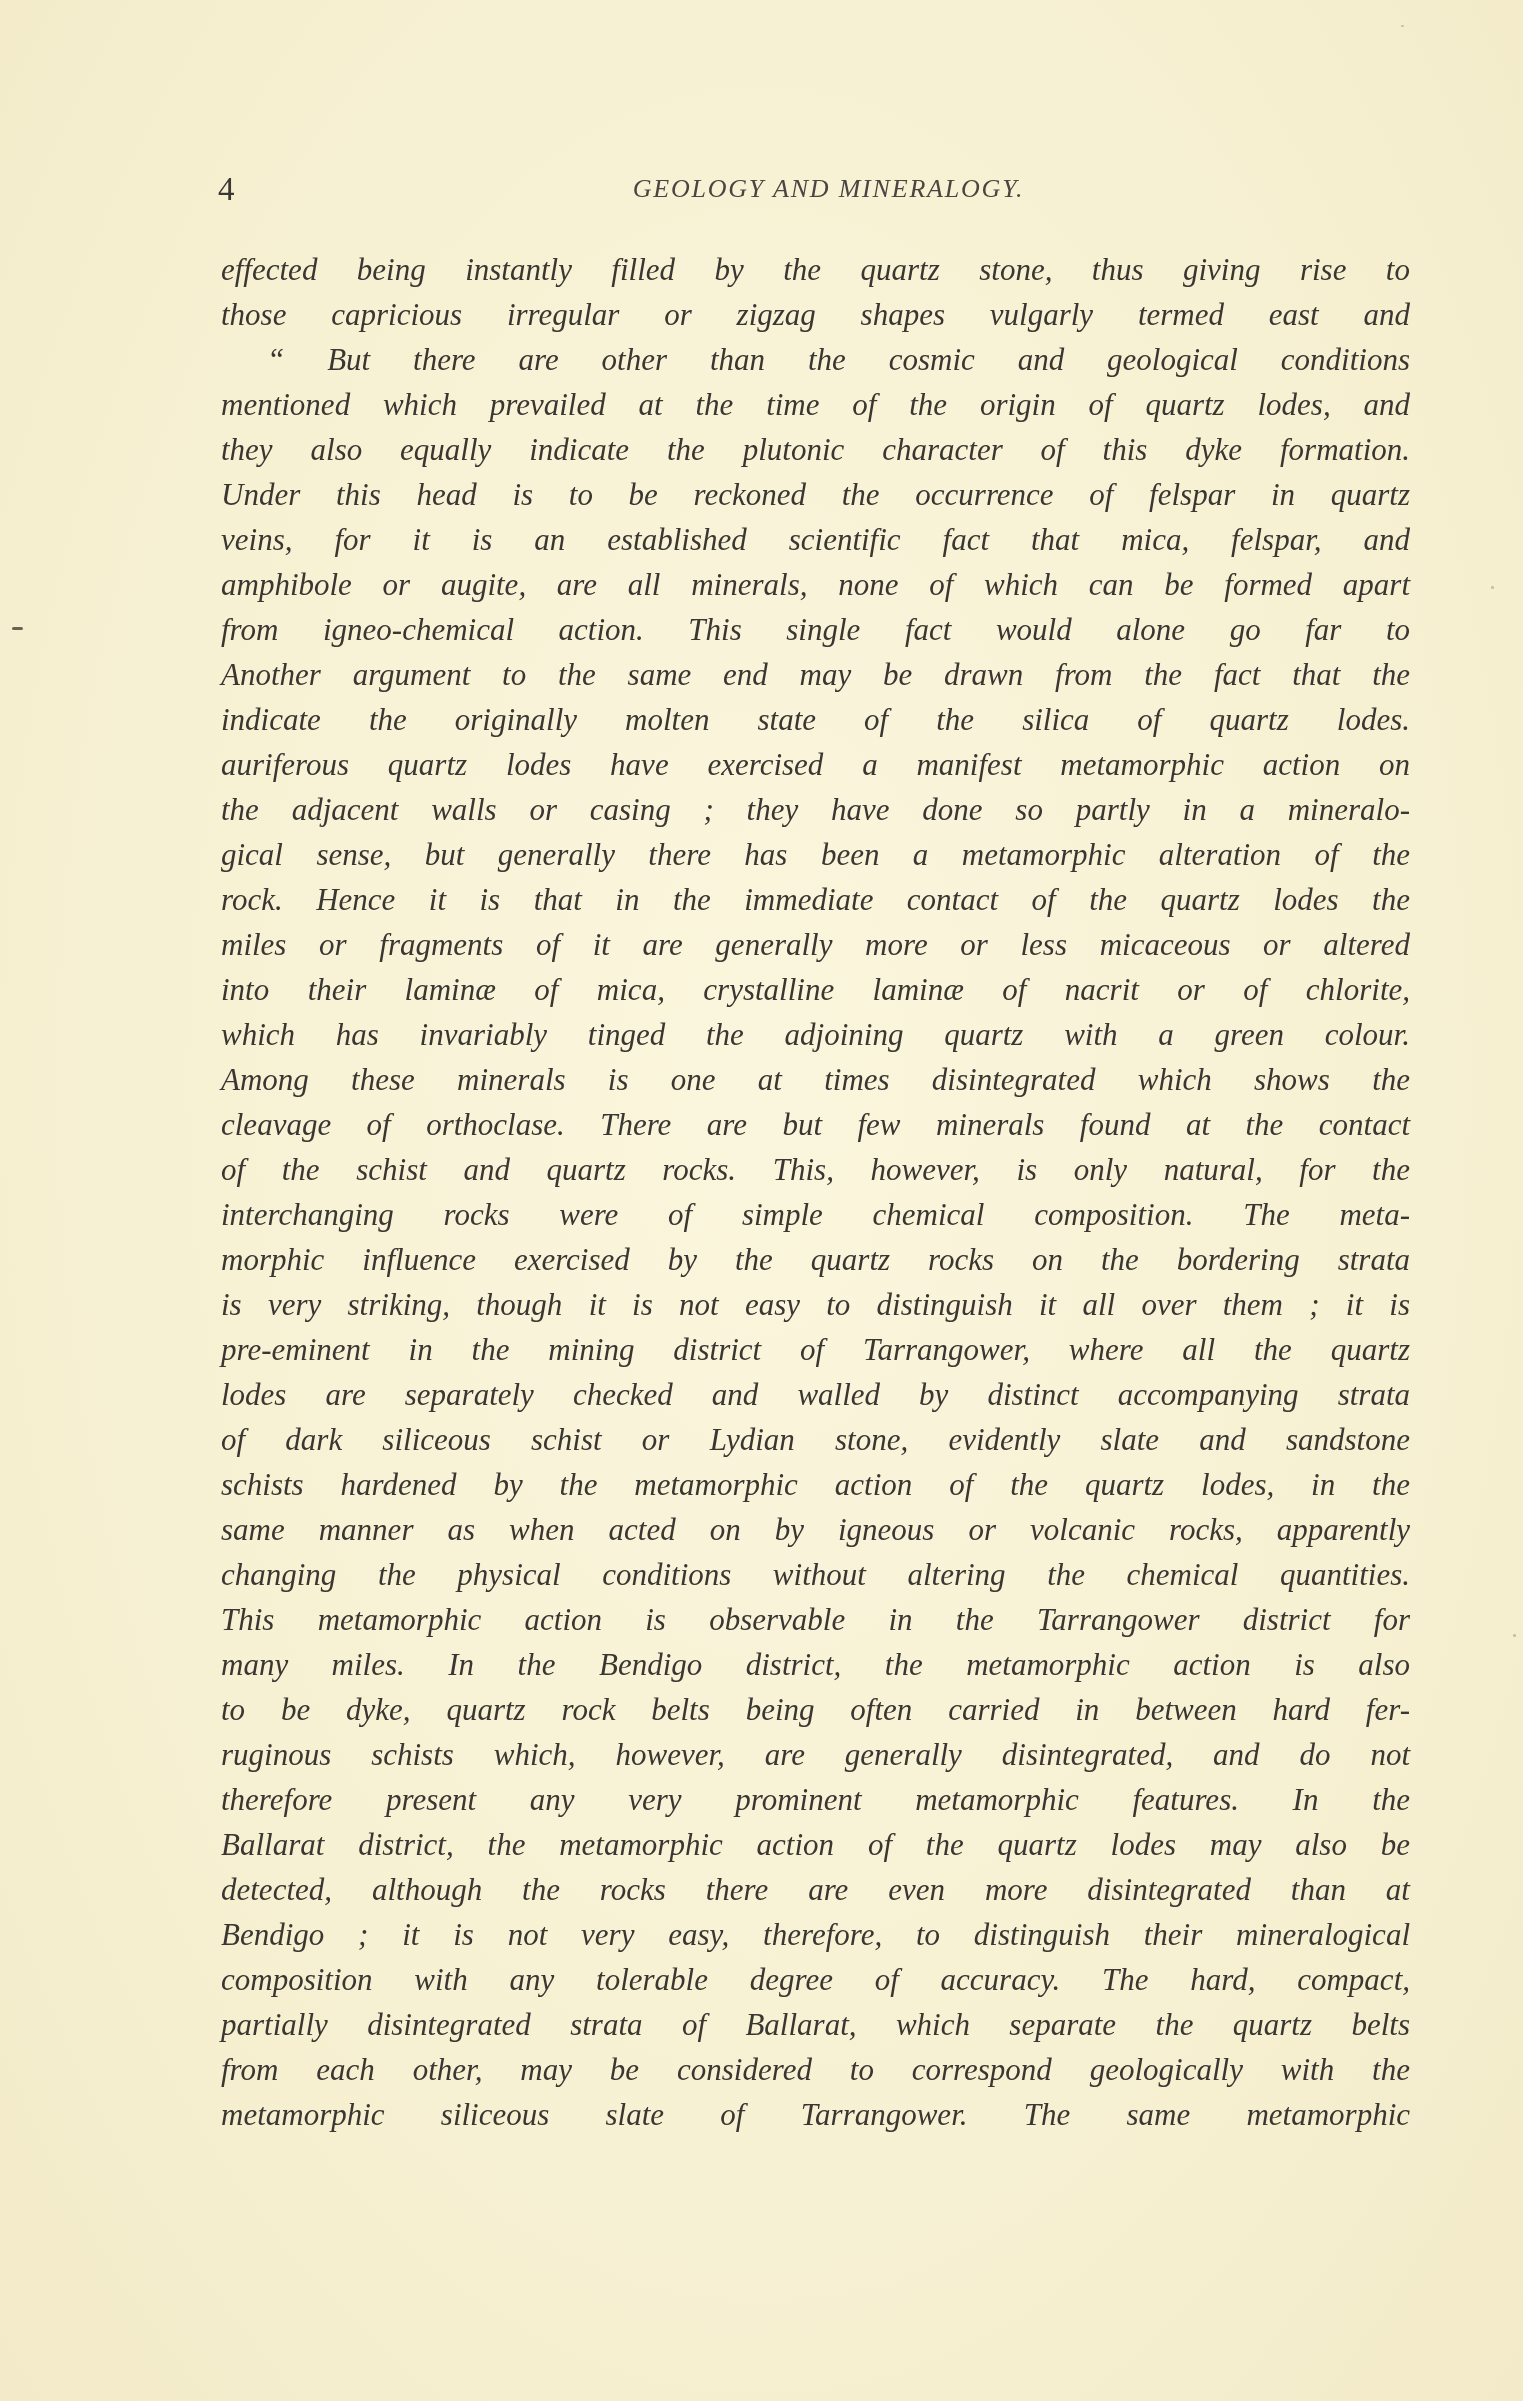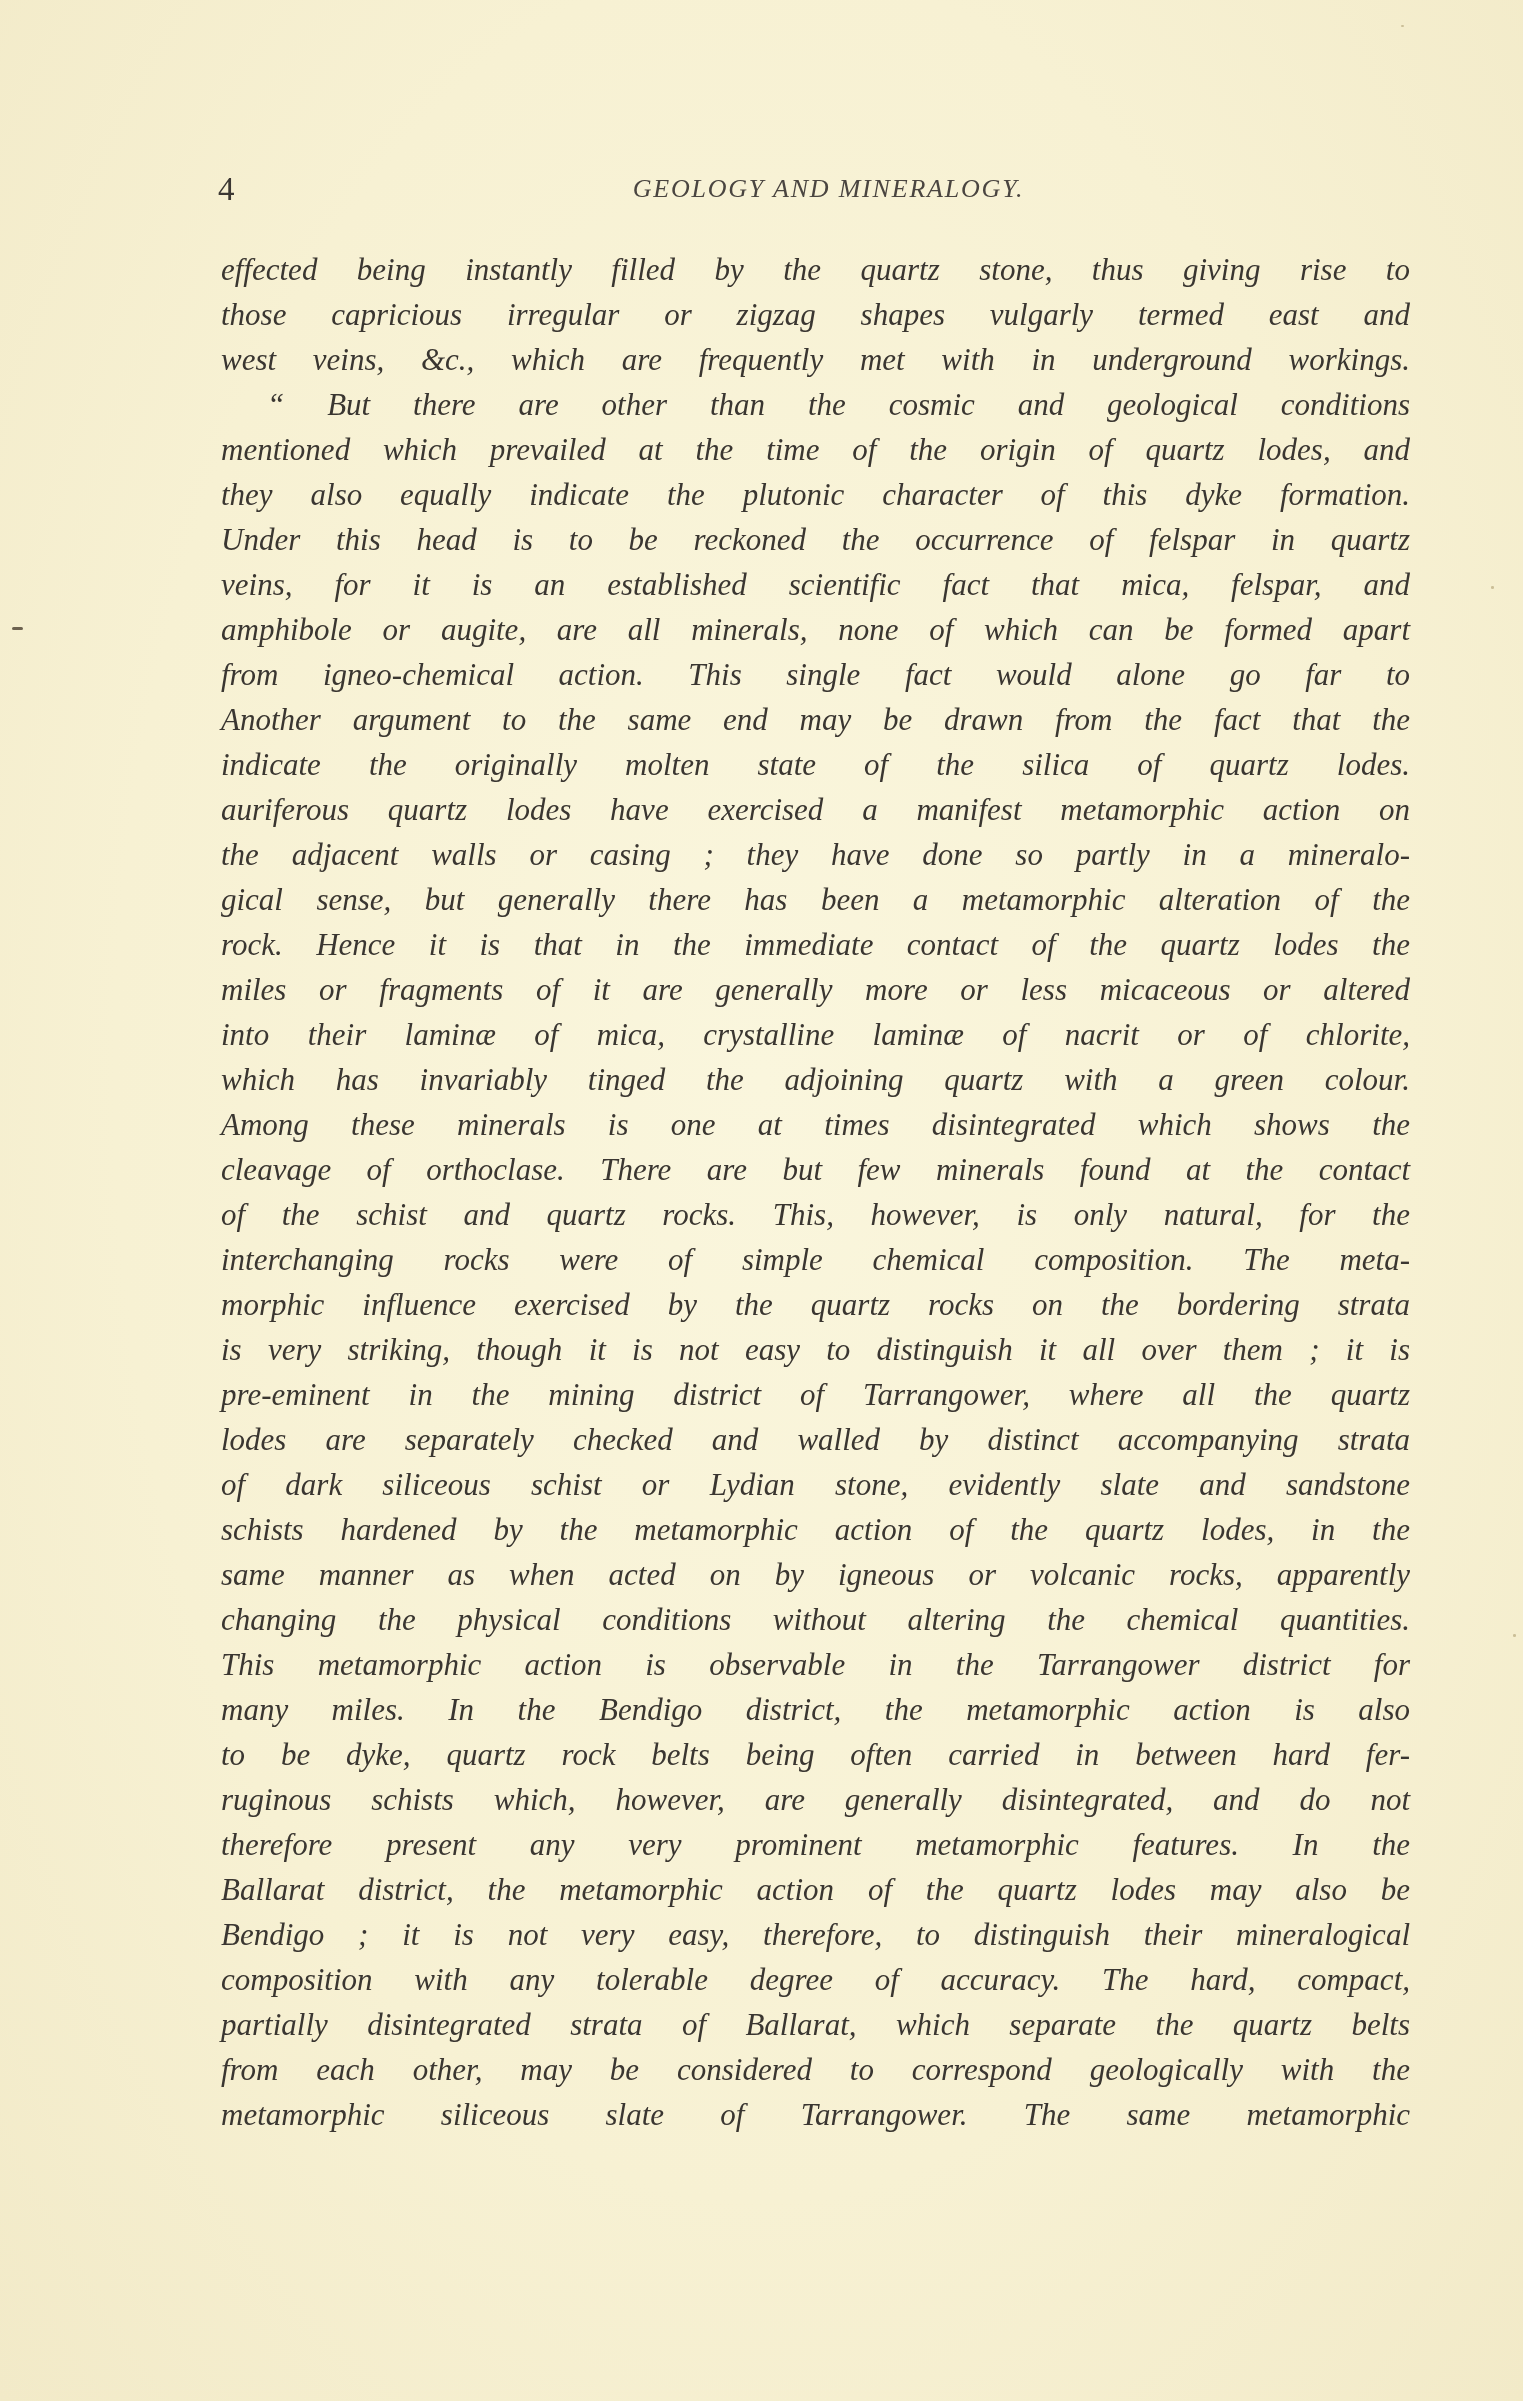--- a/index.html
+++ b/index.html
@@ -89,21 +89,20 @@
 <div class="page">
 
   <div class="running-head">
     <span class="page-number">4</span>
     <span class="running-title">GEOLOGY AND MINERALOGY.</span>
   </div>
 
   <div class="body-text">
     <span class="line">effected being instantly filled by the quartz stone, thus giving rise to</span>
     <span class="line">those capricious irregular or zigzag shapes vulgarly termed east and</span>
-    <span class="line">west veins, &amp;c., which are frequently met with in underground workings.</span>
     <span class="line indent">“ But there are other than the cosmic and geological conditions</span>
     <span class="line">mentioned which prevailed at the time of the origin of quartz lodes, and</span>
     <span class="line">they also equally indicate the plutonic character of this dyke formation.</span>
     <span class="line">Under this head is to be reckoned the occurrence of felspar in quartz</span>
     <span class="line">veins, for it is an established scientific fact that mica, felspar, and</span>
     <span class="line">amphibole or augite, are all minerals, none of which can be formed apart</span>
     <span class="line">from igneo-chemical action.  This single fact would alone go far to</span>
     <span class="line">Another argument to the same end may be drawn from the fact that the</span>
     <span class="line">indicate the originally molten state of the silica of quartz lodes.</span>
     <span class="line">auriferous quartz lodes have exercised a manifest metamorphic action on</span>
@@ -124,20 +123,21 @@
     <span class="line">of dark siliceous schist or Lydian stone, evidently slate and sandstone</span>
     <span class="line">schists hardened by the metamorphic action of the quartz lodes, in the</span>
     <span class="line">same manner as when acted on by igneous or volcanic rocks, apparently</span>
     <span class="line">changing the physical conditions without altering the chemical quantities.</span>
     <span class="line">This metamorphic action is observable in the Tarrangower district for</span>
     <span class="line">many miles.  In the Bendigo district, the metamorphic action is also</span>
     <span class="line">to be dyke, quartz rock belts being often carried in between hard fer-</span>
     <span class="line">ruginous schists which, however, are generally disintegrated, and do not</span>
     <span class="line">therefore present any very prominent metamorphic features.  In the</span>
     <span class="line">Ballarat district, the metamorphic action of the quartz lodes may also be</span>
+    <span class="line">detected, although the rocks there are even more disintegrated than at</span>
     <span class="line">Bendigo ; it is not very easy, therefore, to distinguish their mineralogical</span>
     <span class="line">composition with any tolerable degree of accuracy.  The hard, compact,</span>
     <span class="line">partially disintegrated strata of Ballarat, which separate the quartz belts</span>
     <span class="line">from each other, may be considered to correspond geologically with the</span>
     <span class="line">metamorphic siliceous slate of Tarrangower.  The same metamorphic</span>
   </div>
 
   <div class="margin-mark" style="left:12.3px; top:627px; width:10.5px; height:2.6px;"></div>
   <div class="speck" style="left:1513px; top:1634px;"></div>
   <div class="speck" style="left:1491px; top:586px;"></div>

